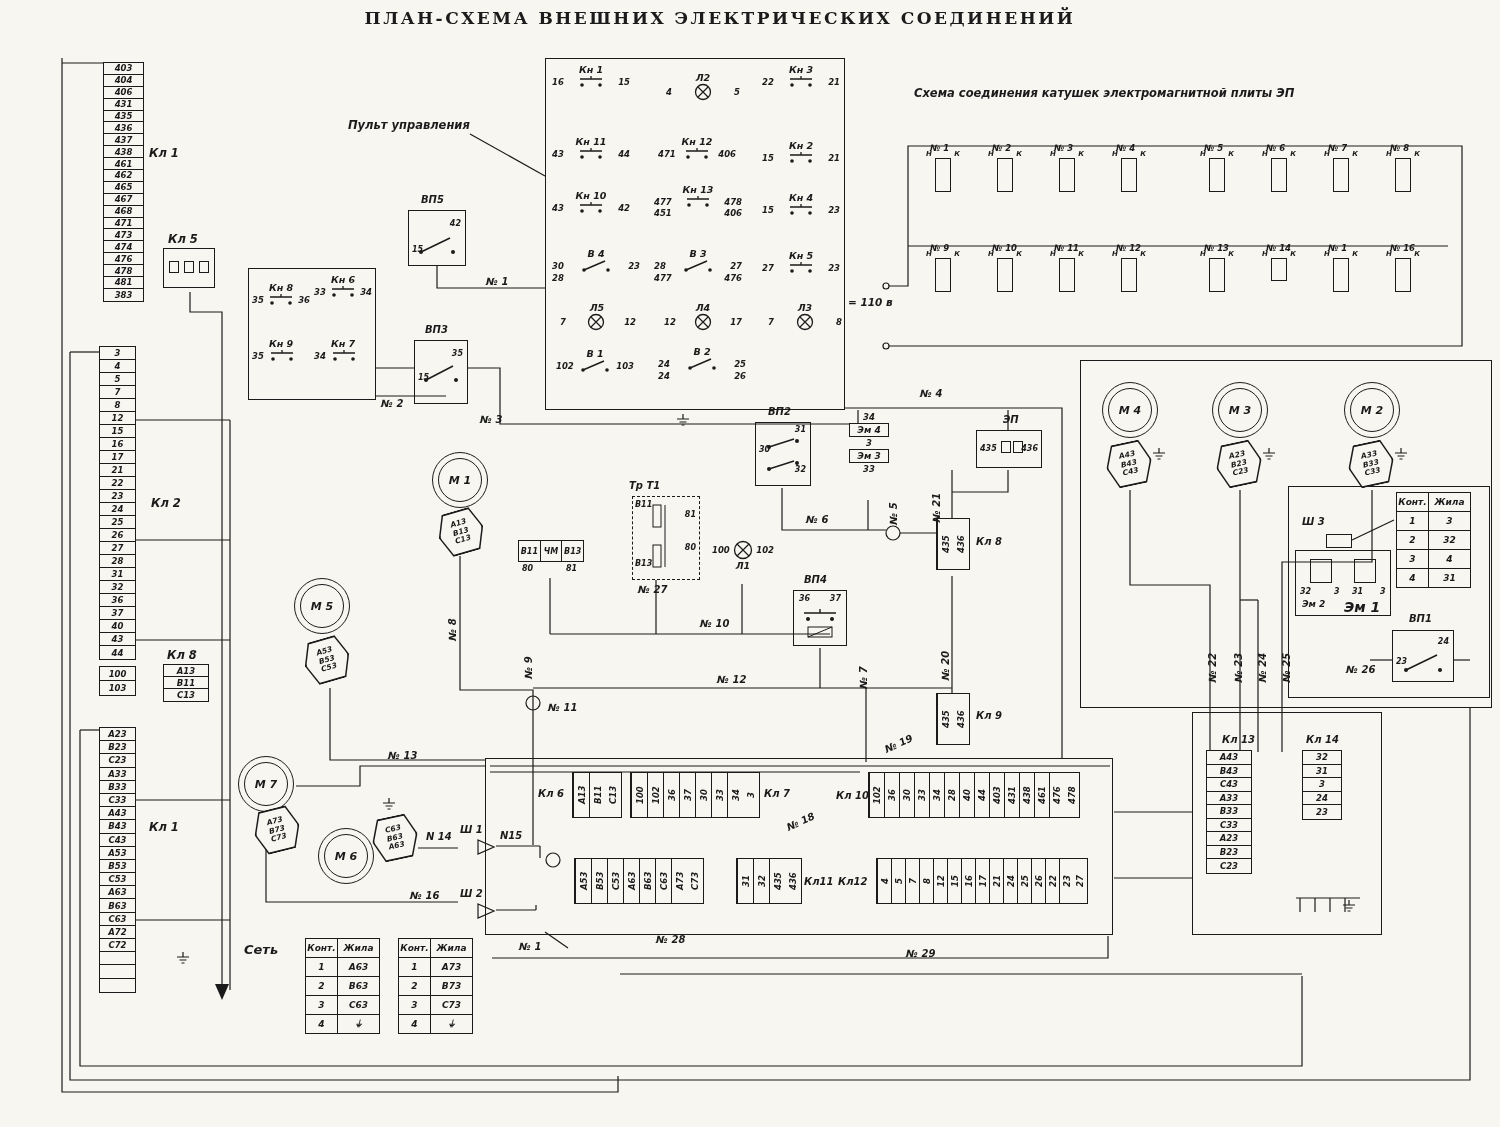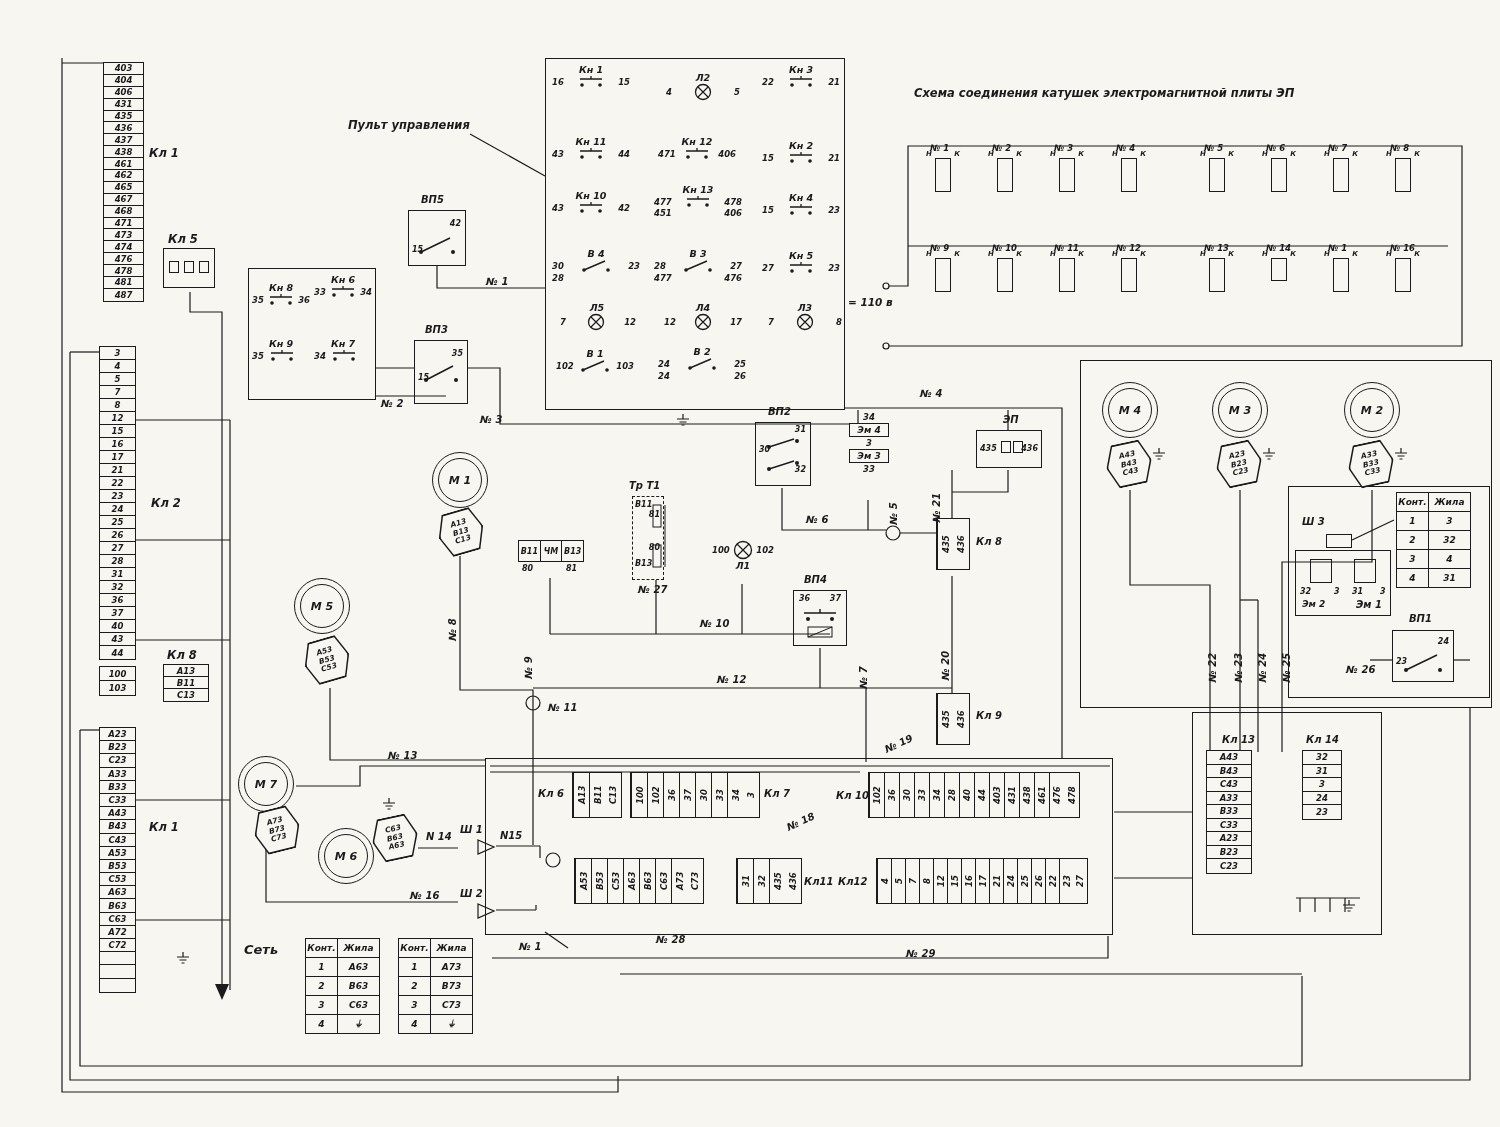--- a/index.html
+++ b/index.html
@@ -176,20 +176,21 @@
     </g>
   </svg>
 
   <div class="box" style="left:545px;top:58px;width:300px;height:352px;border-width:1.6px"></div>
   <div class="box" style="left:248px;top:268px;width:128px;height:132px"></div>
   <div class="box" style="left:1080px;top:360px;width:412px;height:348px;border-width:1.6px"></div>
   <div class="box" style="left:1288px;top:486px;width:202px;height:212px"></div>
   <div class="box" style="left:1192px;top:712px;width:190px;height:223px"></div>
   <div class="box" style="left:485px;top:758px;width:628px;height:177px"></div>
 
+  <div id="title">ПЛАН-СХЕМА ВНЕШНИХ ЭЛЕКТРИЧЕСКИХ СОЕДИНЕНИЙ</div>
   <span class="lbl big" style="left:914px;top:86px">Схема соединения катушек электромагнитной плиты ЭП</span>
   <span class="lbl" style="left:848px;top:296px;font-size:10.5px">= 110 в</span>
 
   <div class="cellcol" style="left:103px;top:62px;width:41px;--ch:11.9px">
       <div class="cell">403</div>
       <div class="cell">404</div>
       <div class="cell">406</div>
       <div class="cell">431</div>
       <div class="cell">435</div>
       <div class="cell">436</div>
@@ -199,21 +200,21 @@
       <div class="cell">462</div>
       <div class="cell">465</div>
       <div class="cell">467</div>
       <div class="cell">468</div>
       <div class="cell">471</div>
       <div class="cell">473</div>
       <div class="cell">474</div>
       <div class="cell">476</div>
       <div class="cell">478</div>
       <div class="cell">481</div>
-      <div class="cell">487</div>
+      <div class="cell">383</div>
     </div>
   <span class="lbl big" style="left:149px;top:146px">Кл 1</span>
 
   <span class="lbl big" style="left:168px;top:232px">Кл 5</span>
   <div class="box" style="left:163px;top:248px;width:52px;height:40px">
     <div class="mini-sq" style="left:5px;top:12px"></div>
     <div class="mini-sq" style="left:20px;top:12px"></div>
     <div class="mini-sq" style="left:35px;top:12px"></div>
   </div>
 
@@ -367,21 +368,21 @@
   <span class="lbl" style="left:976px;top:710px">Кл 9</span>
 
   <div class="box" style="left:518px;top:540px;width:66px;height:22px;display:flex">
     <span class="chm-cell">В11</span>
     <span class="chm-cell">ЧМ</span>
     <span class="chm-cell">В13</span>
   </div>
   <span class="lbl sm" style="left:522px;top:564px">80</span>
   <span class="lbl sm" style="left:566px;top:564px">81</span>
 
-  <div class="box dashed" style="left:632px;top:496px;width:32px;height:84px">
+  <div class="box dashed" style="left:632px;top:496px;width:68px;height:84px">
     <span class="lbl" style="left:-4px;top:-17px">Тр Т1</span>
     <span class="lbl sm" style="left:2px;top:3px">В11</span>
     <span class="lbl sm" style="right:3px;top:13px">81</span>
     <span class="lbl sm" style="right:3px;top:46px">80</span>
     <span class="lbl sm" style="left:2px;top:62px">В13</span>
     <svg width="48" height="80" style="position:absolute;left:0;top:0" viewBox="0 0 48 80">
         <rect x="20" y="8" width="8" height="22" stroke="#1b1b1b" fill="none"></rect>
         <rect x="20" y="48" width="8" height="22" stroke="#1b1b1b" fill="none"></rect>
         <path d="M32 8 V70" stroke="#1b1b1b" stroke-width="1" fill="none"></path>
       </svg>
@@ -427,21 +428,21 @@
   <div class="box" style="left:1326px;top:534px;width:26px;height:14px"></div>
 
   <div class="box" style="left:1295px;top:550px;width:96px;height:66px">
     <div class="mini-sq" style="left:14px;top:8px;width:22px;height:24px"></div>
     <div class="mini-sq" style="left:58px;top:8px;width:22px;height:24px"></div>
     <span class="lbl sm" style="left:4px;top:36px">32</span>
     <span class="lbl sm" style="left:38px;top:36px">3</span>
     <span class="lbl sm" style="left:56px;top:36px">31</span>
     <span class="lbl sm" style="left:84px;top:36px">3</span>
     <span class="lbl" style="left:6px;top:48px;font-size:9px">Эм 2</span>
-    <span class="lbl" style="left:60px;top:48px;font-size:10px">Эм 1</span>
+    <span class="lbl" style="left:48px;top:48px;font-size:14px">Эм 1</span>
   </div>
 
   <span class="lbl" style="left:538px;top:788px">Кл 6</span>
   <div class="vstrip" style="left:572px;top:772px">
       <div class="vcell">А13</div>
       <div class="vcell">В11</div>
       <div class="vcell">С13</div>
     </div>
   <div class="vstrip" style="left:630px;top:772px">
       <div class="vcell">100</div>

